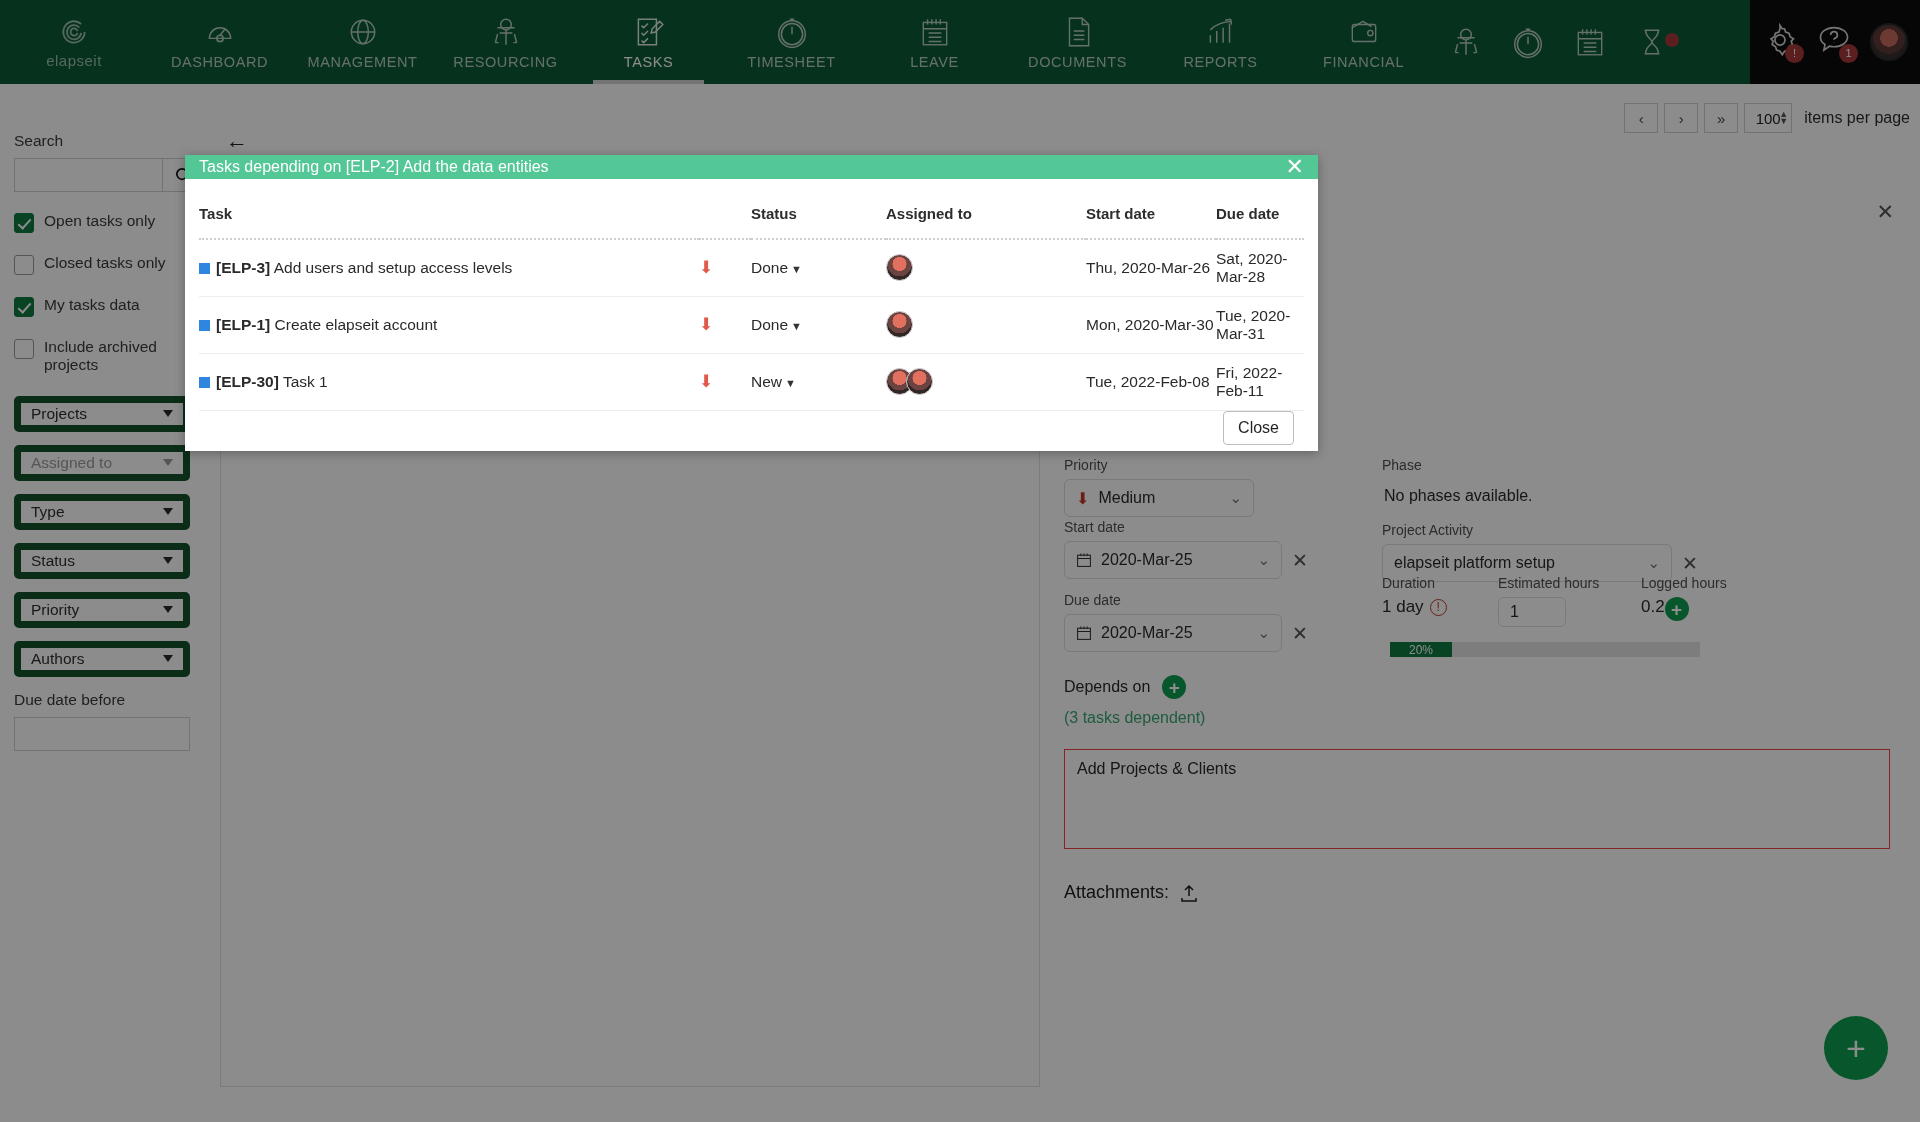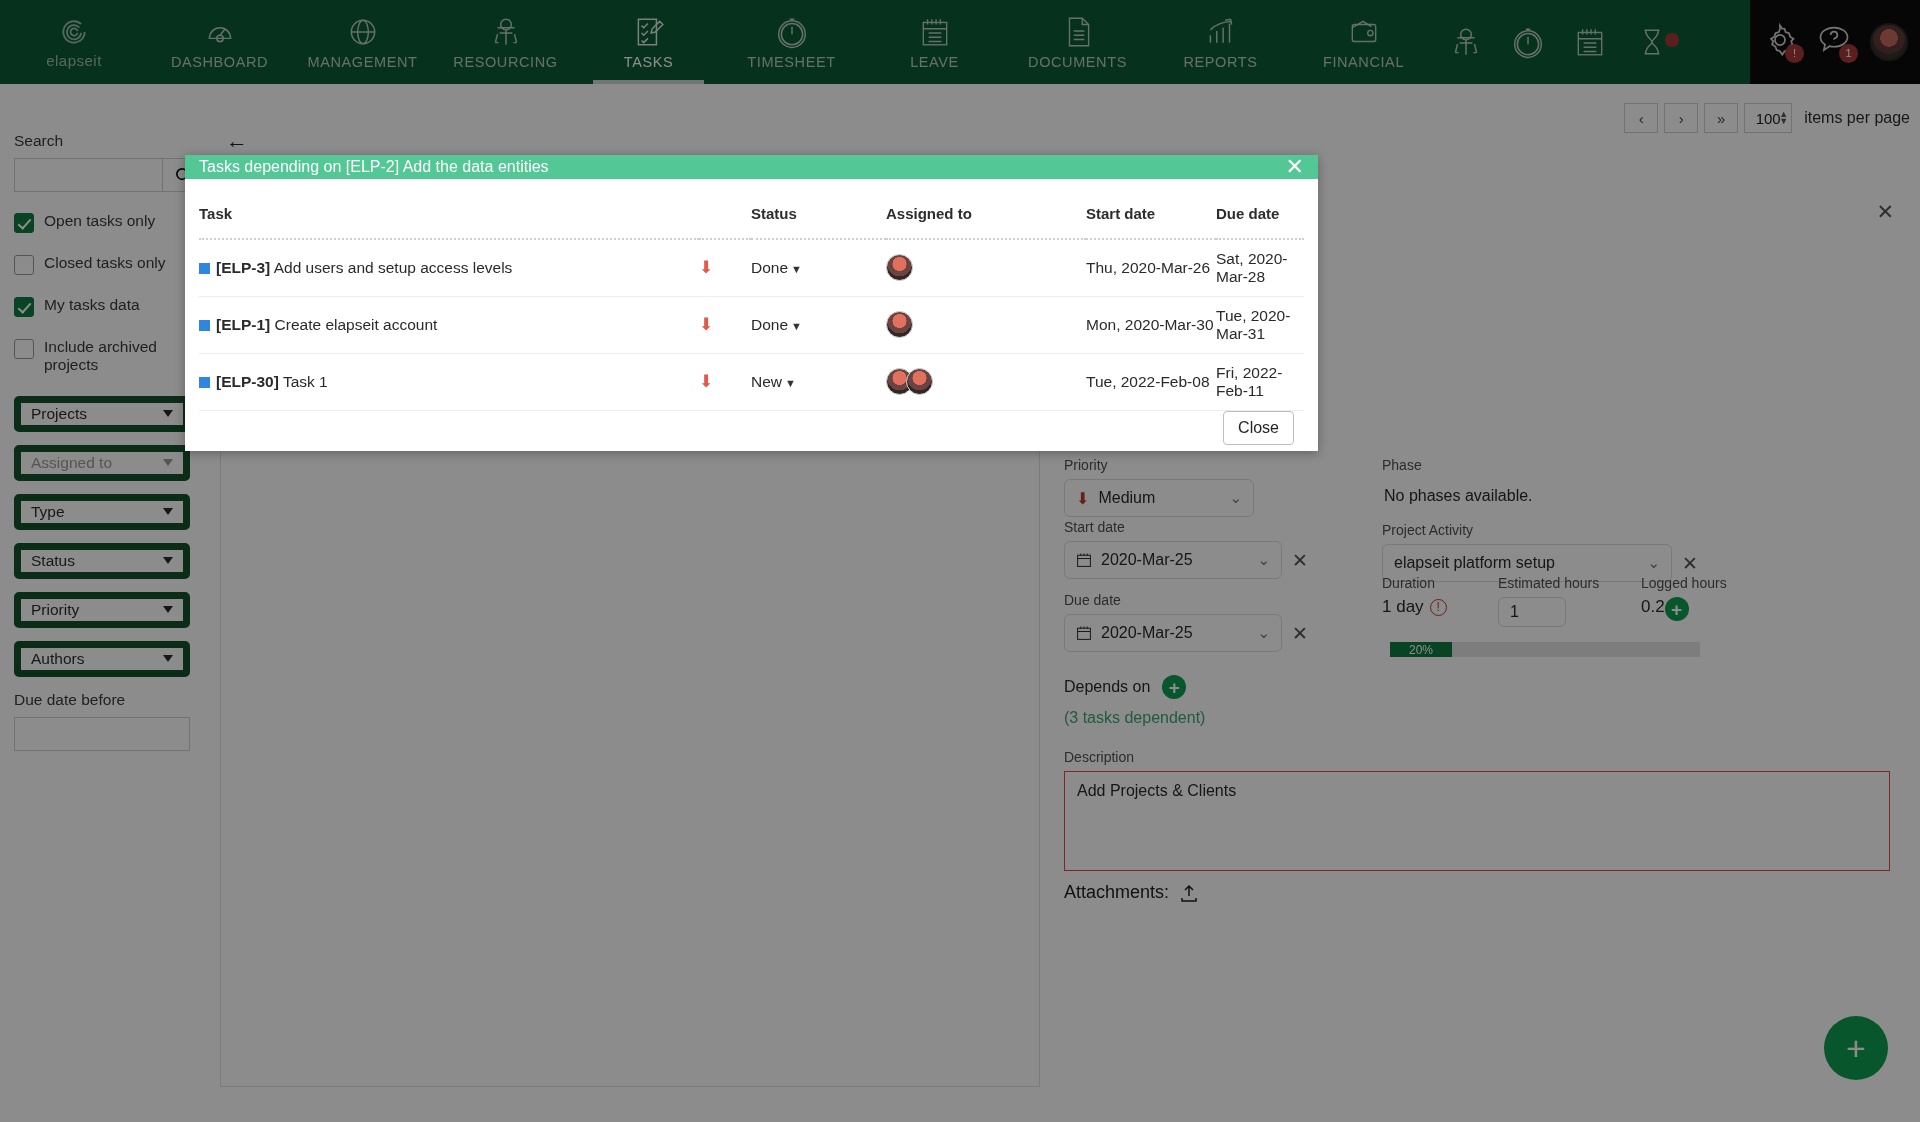--- a/index.html
+++ b/index.html
@@ -607,21 +607,20 @@
         </div>
       </div>
 
       <div style="position:absolute;left:12px;top:518px;display:flex;align-items:center;gap:12px;">
         <span style="font-size:16px;color:#2a2a2a;">Depends on</span>
         <span class="plus-green">+</span>
       </div>
       <div class="link-green" style="position:absolute;left:12px;top:552px;">(3 tasks dependent)</div>
 
       <div style="position:absolute;left:12px;top:592px;right:18px;">
-        <div class="fld-lbl">Description</div>
         <div class="desc-box"><span>Add Projects &amp; Clients</span></div>
       </div>
 
       <div style="position:absolute;left:12px;top:725px;display:flex;align-items:center;gap:10px;">
         <span style="font-size:18px;color:#1f1f1f;">Attachments:</span>
         <svg width="20" height="20" viewBox="0 0 20 20">
             <g fill="none" stroke="#1f1f1f" stroke-width="1.5">
               <path d="M10 13V3M6 7l4-4 4 4M3 15v3h14v-3"></path>
             </g>
           </svg>

